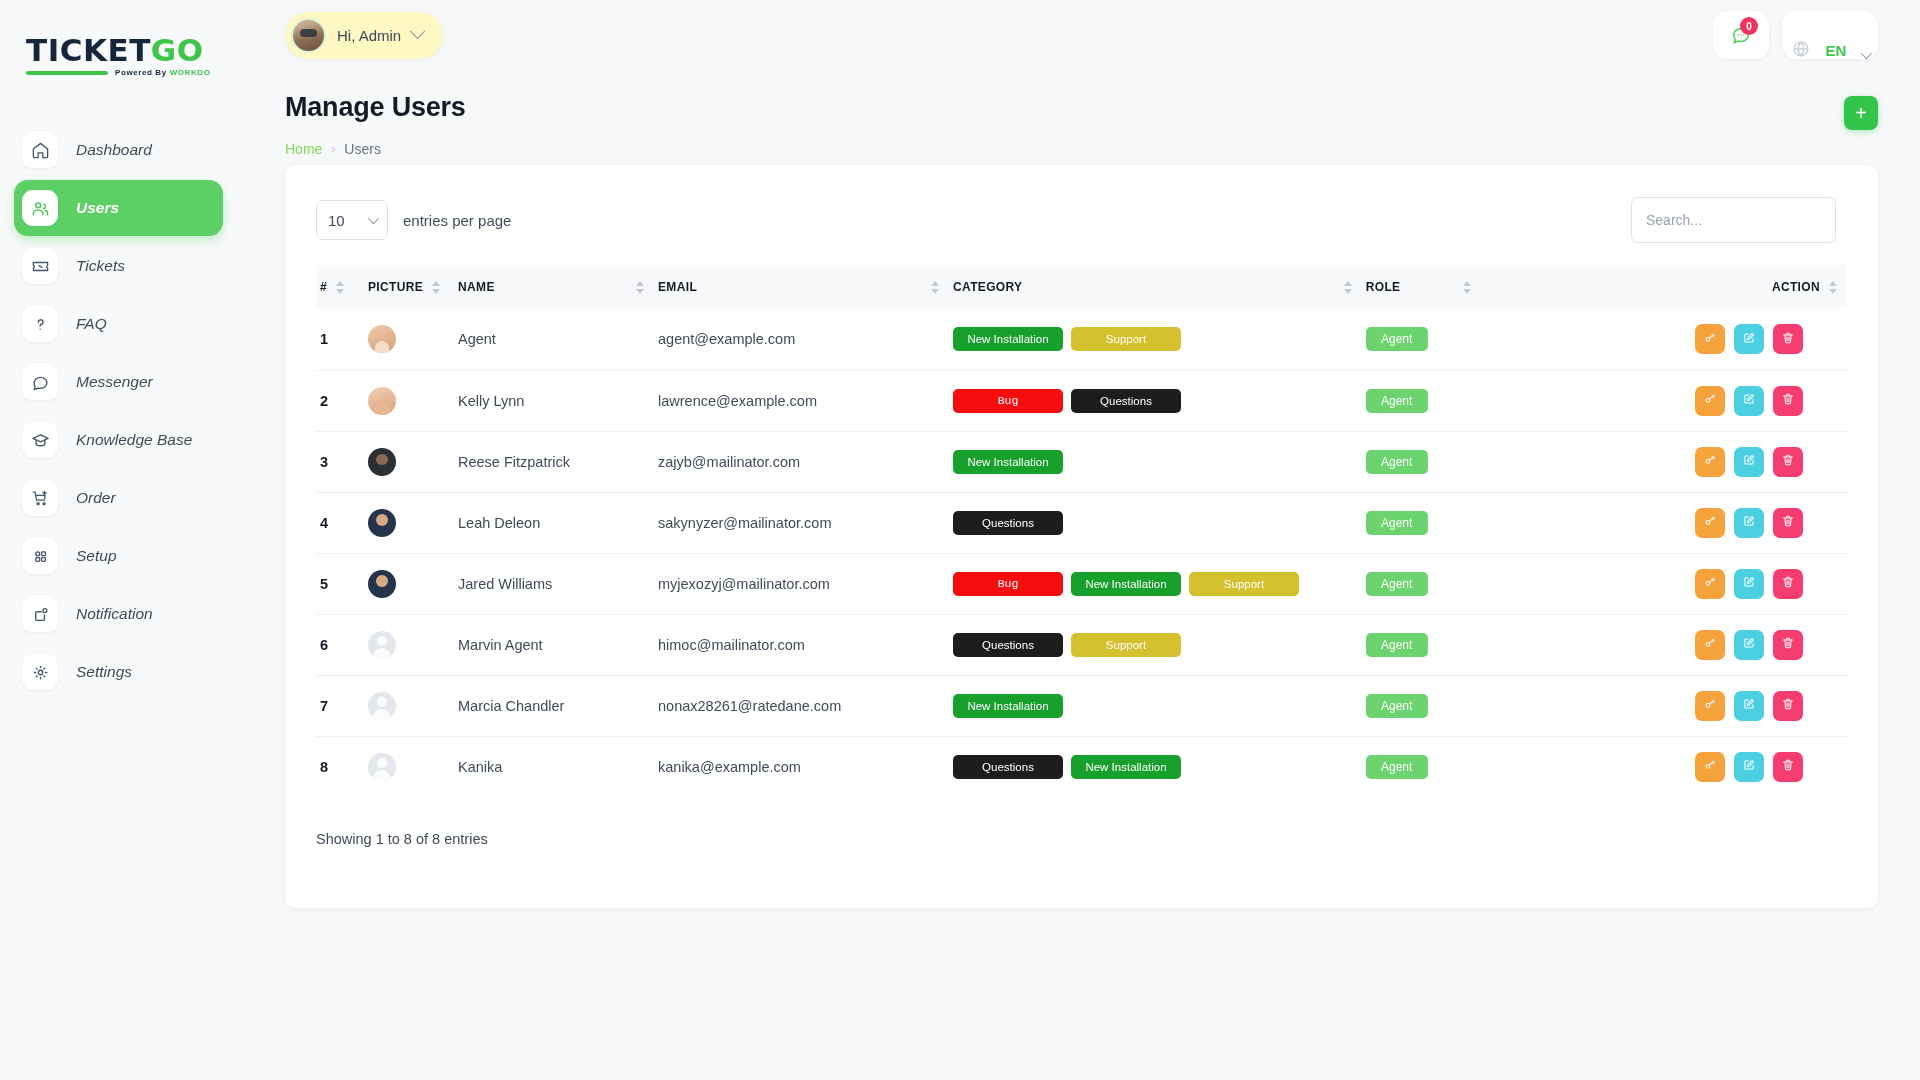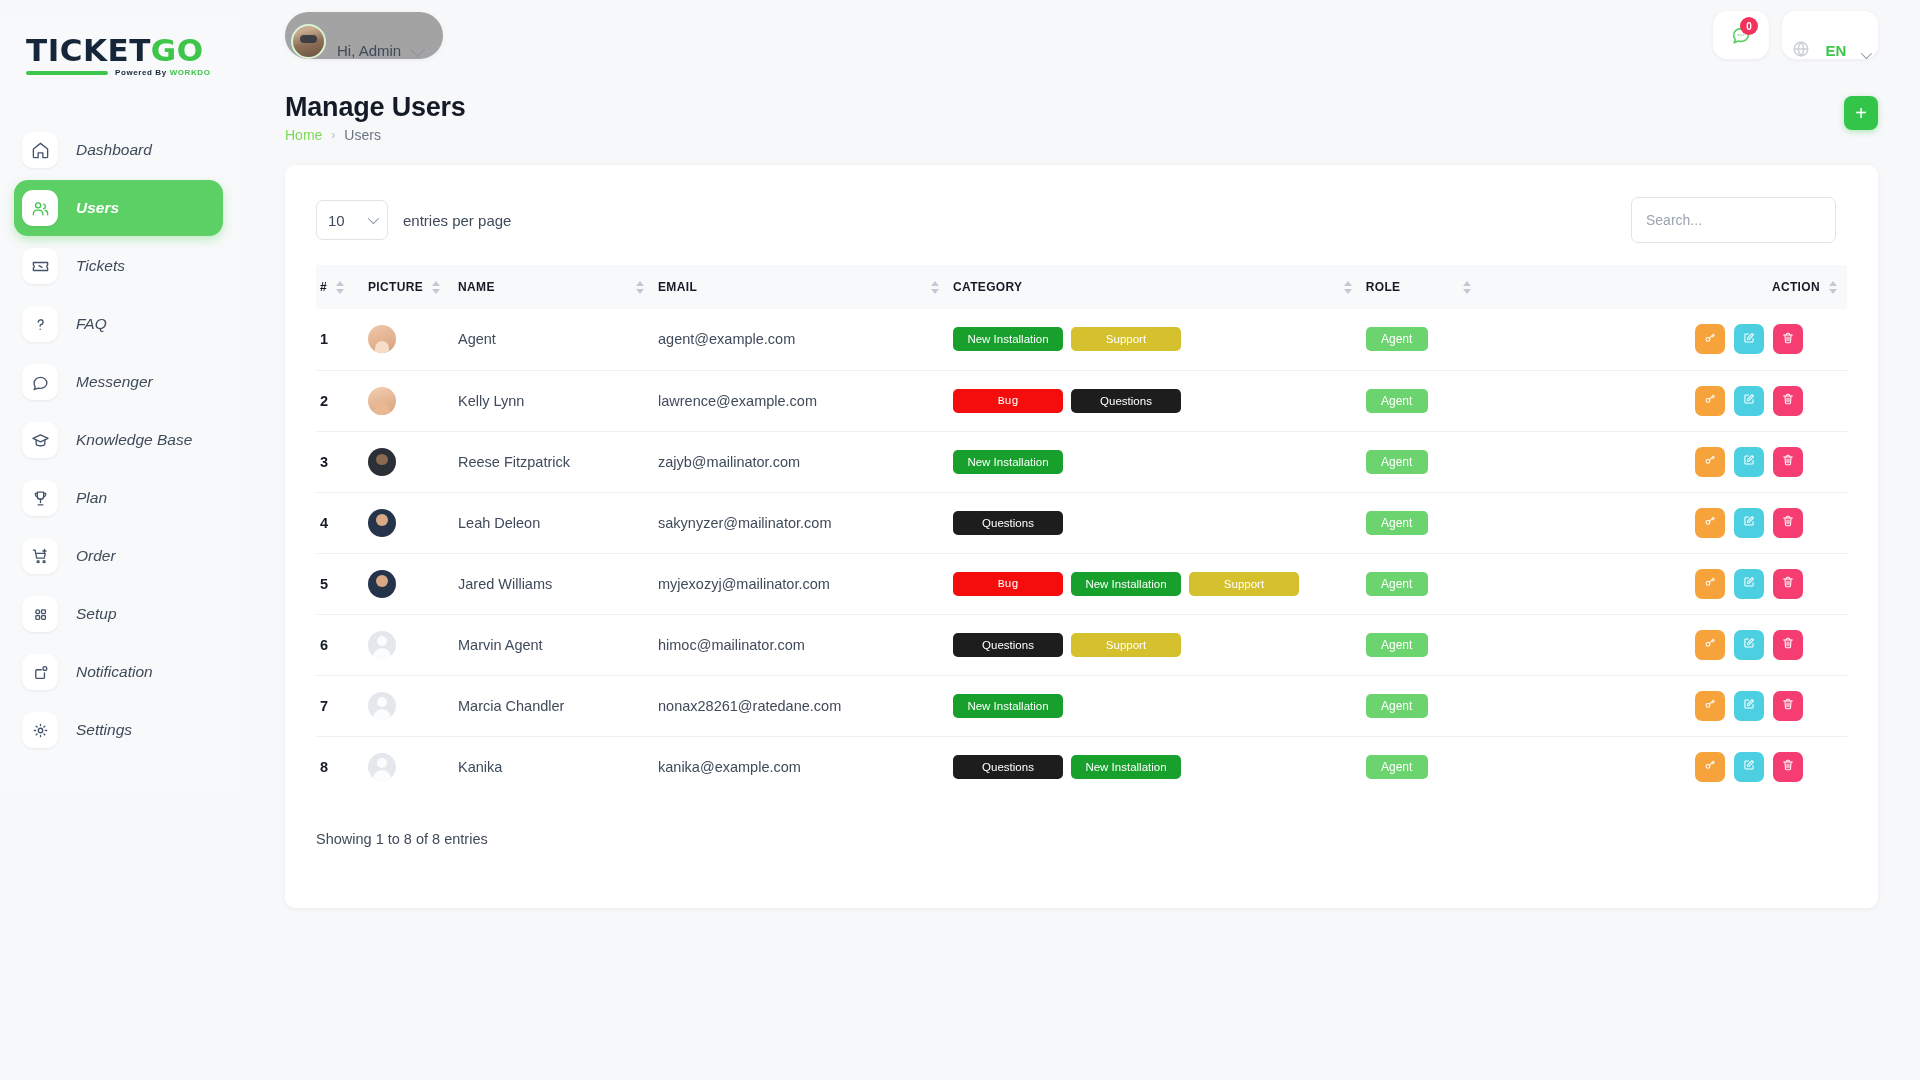--- a/index.html
+++ b/index.html
@@ -60,22 +60,22 @@
   .nav-label { font-size: 15.5px; color: #3f4a5a; }
   .nav-item.active .nav-label { color: #ffffff; font-weight: 700; }
 
   
   .topbar {
     position: absolute; left: 240px; top: 0;
     width: 1680px; height: 72px;
   }
   .user-chip {
     position: absolute; left: 45px; top: 12px;
-    height: 47px; background: #a3a3a3; border-radius: 26px;
-    display: flex; align-items: flex-end; gap: 11px;
+    height: 47px; background: #fef9c3; border-radius: 26px;
+    display: flex; align-items: center; gap: 11px;
     padding: 0 20px 0 6px;
     box-shadow: 0 1px 4px rgba(16,30,54,.06);
     cursor: pointer;
   }
   .avatar-sm {
     width: 35px; height: 35px; border-radius: 50%;
     border: 2px solid #d8f3d5;
     background: linear-gradient(165deg,#c7a98d 20%,#8d6f56 55%,#6b5240 100%);
     position: relative; overflow: hidden;
   }
@@ -100,21 +100,21 @@
     display: flex; align-items: center; justify-content: center; padding: 0 4px;
   }
   .tb-lang { width: 96px; gap: 15px; align-items: flex-end; }
   .lang-txt { font-size: 15px; font-weight: 700; color: #3ec64b; }
   .chev-sm { width: 8px; height: 8px; border-right: 1.8px solid #8a94a6;
     border-bottom: 1.8px solid #8a94a6; transform: rotate(45deg) translateY(-2px); }
 
   
   .page-head { position: absolute; left: 285px; top: 92px; }
   .page-title { font-size: 27px; font-weight: 700; color: #151b26; letter-spacing: -.2px; }
-  .crumbs { margin-top: 4px; display: flex; align-items: center; gap: 9px; font-size: 14px; }
+  .crumbs { margin-top: 18px; display: flex; align-items: center; gap: 9px; font-size: 14px; }
   .crumb-home { color: #7ed957; cursor: pointer; }
   .crumb-sep { color: #b2bac6; font-size: 12px; }
   .crumb-cur { color: #6b7483; }
   .add-btn {
     position: absolute; right: 42px; top: 96px;
     width: 34px; height: 34px; border-radius: 8px;
     background: #33c54a; color: #fff; border: none;
     font-size: 20px; line-height: 1; cursor: pointer;
     display: flex; align-items: center; justify-content: center;
     box-shadow: 0 2px 6px rgba(51,197,74,.35);
@@ -282,31 +282,20 @@
           <svg viewBox="0 0 24 24">
             <path d="M12 5L2.5 9.3 12 13.6l9.5-4.3z"></path>
             <path d="M6.5 11.5V16c0 1.4 2.5 2.6 5.5 2.6s5.5-1.2 5.5-2.6v-4.5"></path>
           </svg>
         </span>
       <span class="nav-label">Knowledge Base</span>
     </div>
     <div class="nav-item">
       <span class="nav-icon">
           <svg viewBox="0 0 24 24">
-            <path d="M8 4h8v5a4 4 0 0 1-8 0z"></path>
-            <path d="M8 5.5H5.5v1.8A3 3 0 0 0 8 10"></path>
-            <path d="M16 5.5h2.5v1.8A3 3 0 0 1 16 10"></path>
-            <path d="M12 13v4M9 20h6"></path>
-          </svg>
-        </span>
-      <span class="nav-label">Plan</span>
-    </div>
-    <div class="nav-item">
-      <span class="nav-icon">
-          <svg viewBox="0 0 24 24">
             <path d="M3 4h2.2l2 10h10"></path>
             <path d="M7.2 8H18l-.9 4.5"></path>
             <circle cx="9" cy="18.5" r="1.3"></circle>
             <circle cx="16.5" cy="18.5" r="1.3"></circle>
             <path d="M17 3v4M15 5h4"></path>
           </svg>
         </span>
       <span class="nav-label">Order</span>
     </div>
     <div class="nav-item">

